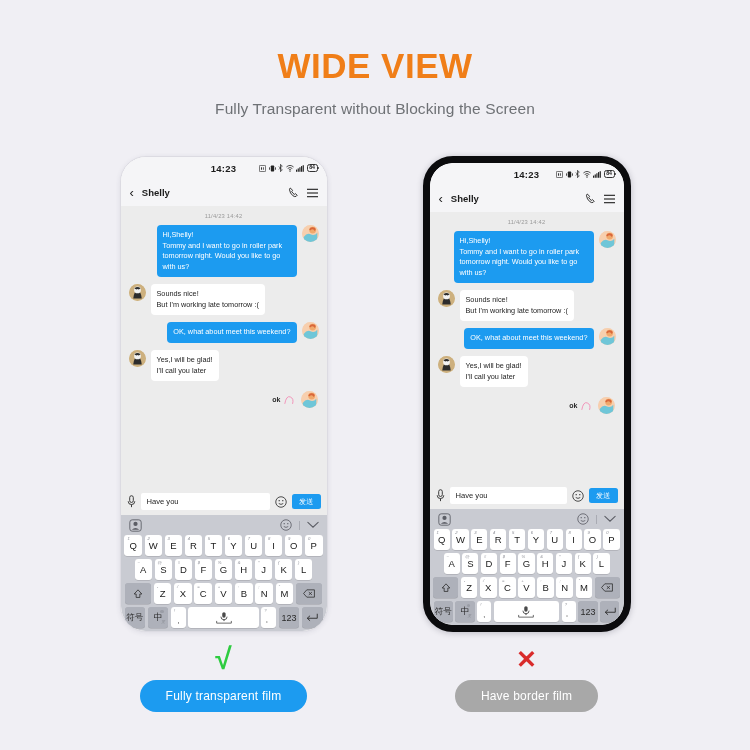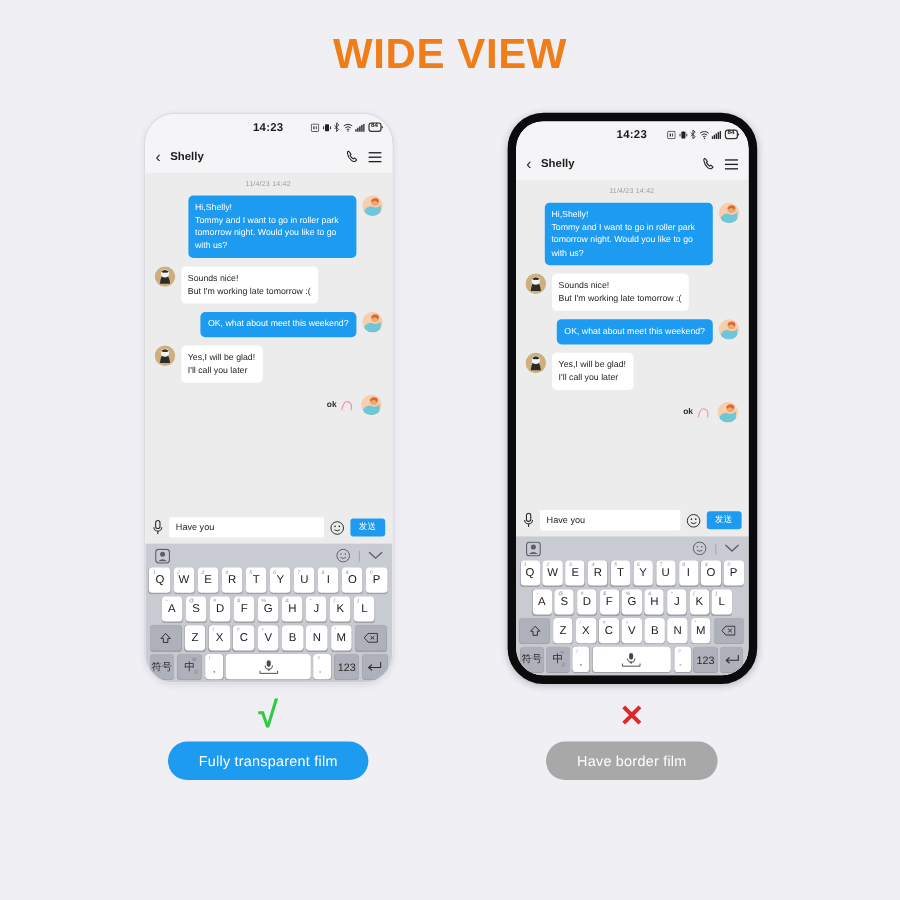--- a/index.html
+++ b/index.html
@@ -7,40 +7,40 @@
   body {
     width: 750px;
     height: 750px;
     background: #f0eff4;
     font-family: "Liberation Sans", sans-serif;
     overflow: hidden;
     position: relative;
   }
 
   
-  .hero { text-align: center; padding-top: 26px; }
+  .hero { text-align: center; padding-top: 46px; }
   .hero-title {
     font-size: 35px;
     font-weight: bold;
     color: #f07e18;
     letter-spacing: 0.5px;
   }
   .hero-sub {
     font-size: 15.5px;
     color: #6e7175;
     margin-top: 14px;
     letter-spacing: 0.1px;
   }
 
   
   .phones {
     display: flex;
     justify-content: center;
     gap: 95px;
-    margin-top: 28px;
+    margin-top: 38px;
   }
 
   .phone-col { display: flex; flex-direction: column; align-items: center; }
 
   .phone {
     position: relative;
     width: 208px;
     height: 476px;
     border-radius: 26px;
     overflow: hidden;
@@ -315,20 +315,21 @@
     white-space: nowrap;
   }
   .pill.good { background: #1c9bf0; }
   .pill.bad  { background: #a8a8a8; }
 </style>
 </head>
 <body>
 
 <div class="hero">
   <div class="hero-title">WIDE VIEW</div>
+  <div class="hero-sub">Fully Transparent without Blocking the Screen</div>
 </div>
 
 <div class="phones">
 
   <div class="phone-col">
     <div class="phone transparent">
       <div class="screen">
 
         <div class="statusbar">
           <span class="status-time">14:23</span>

